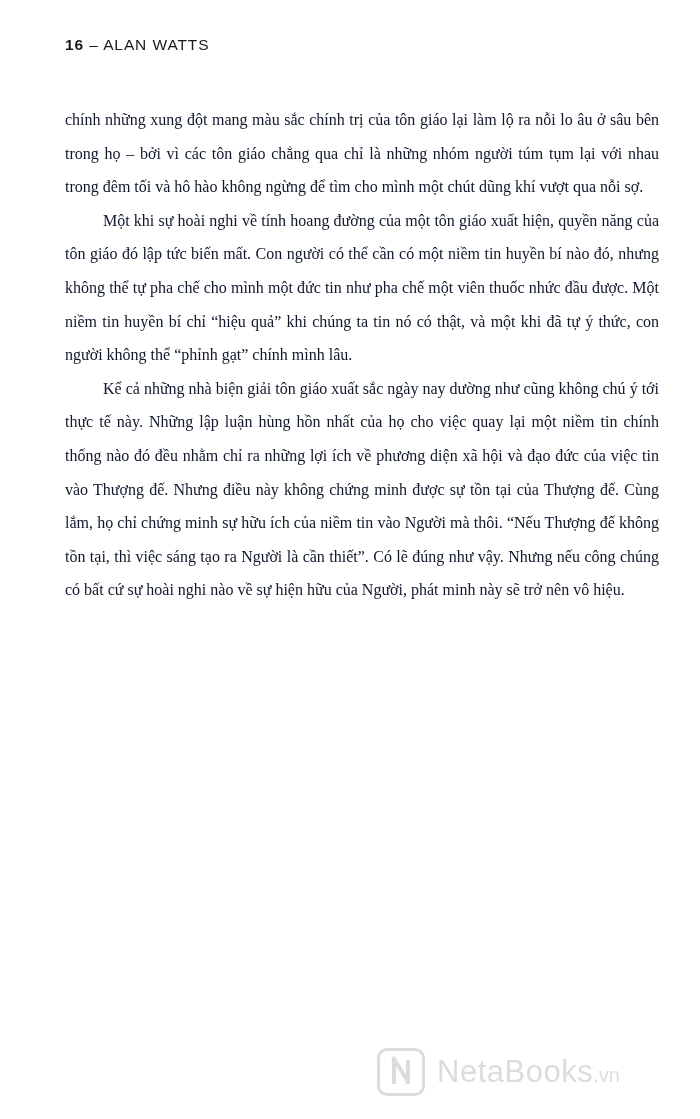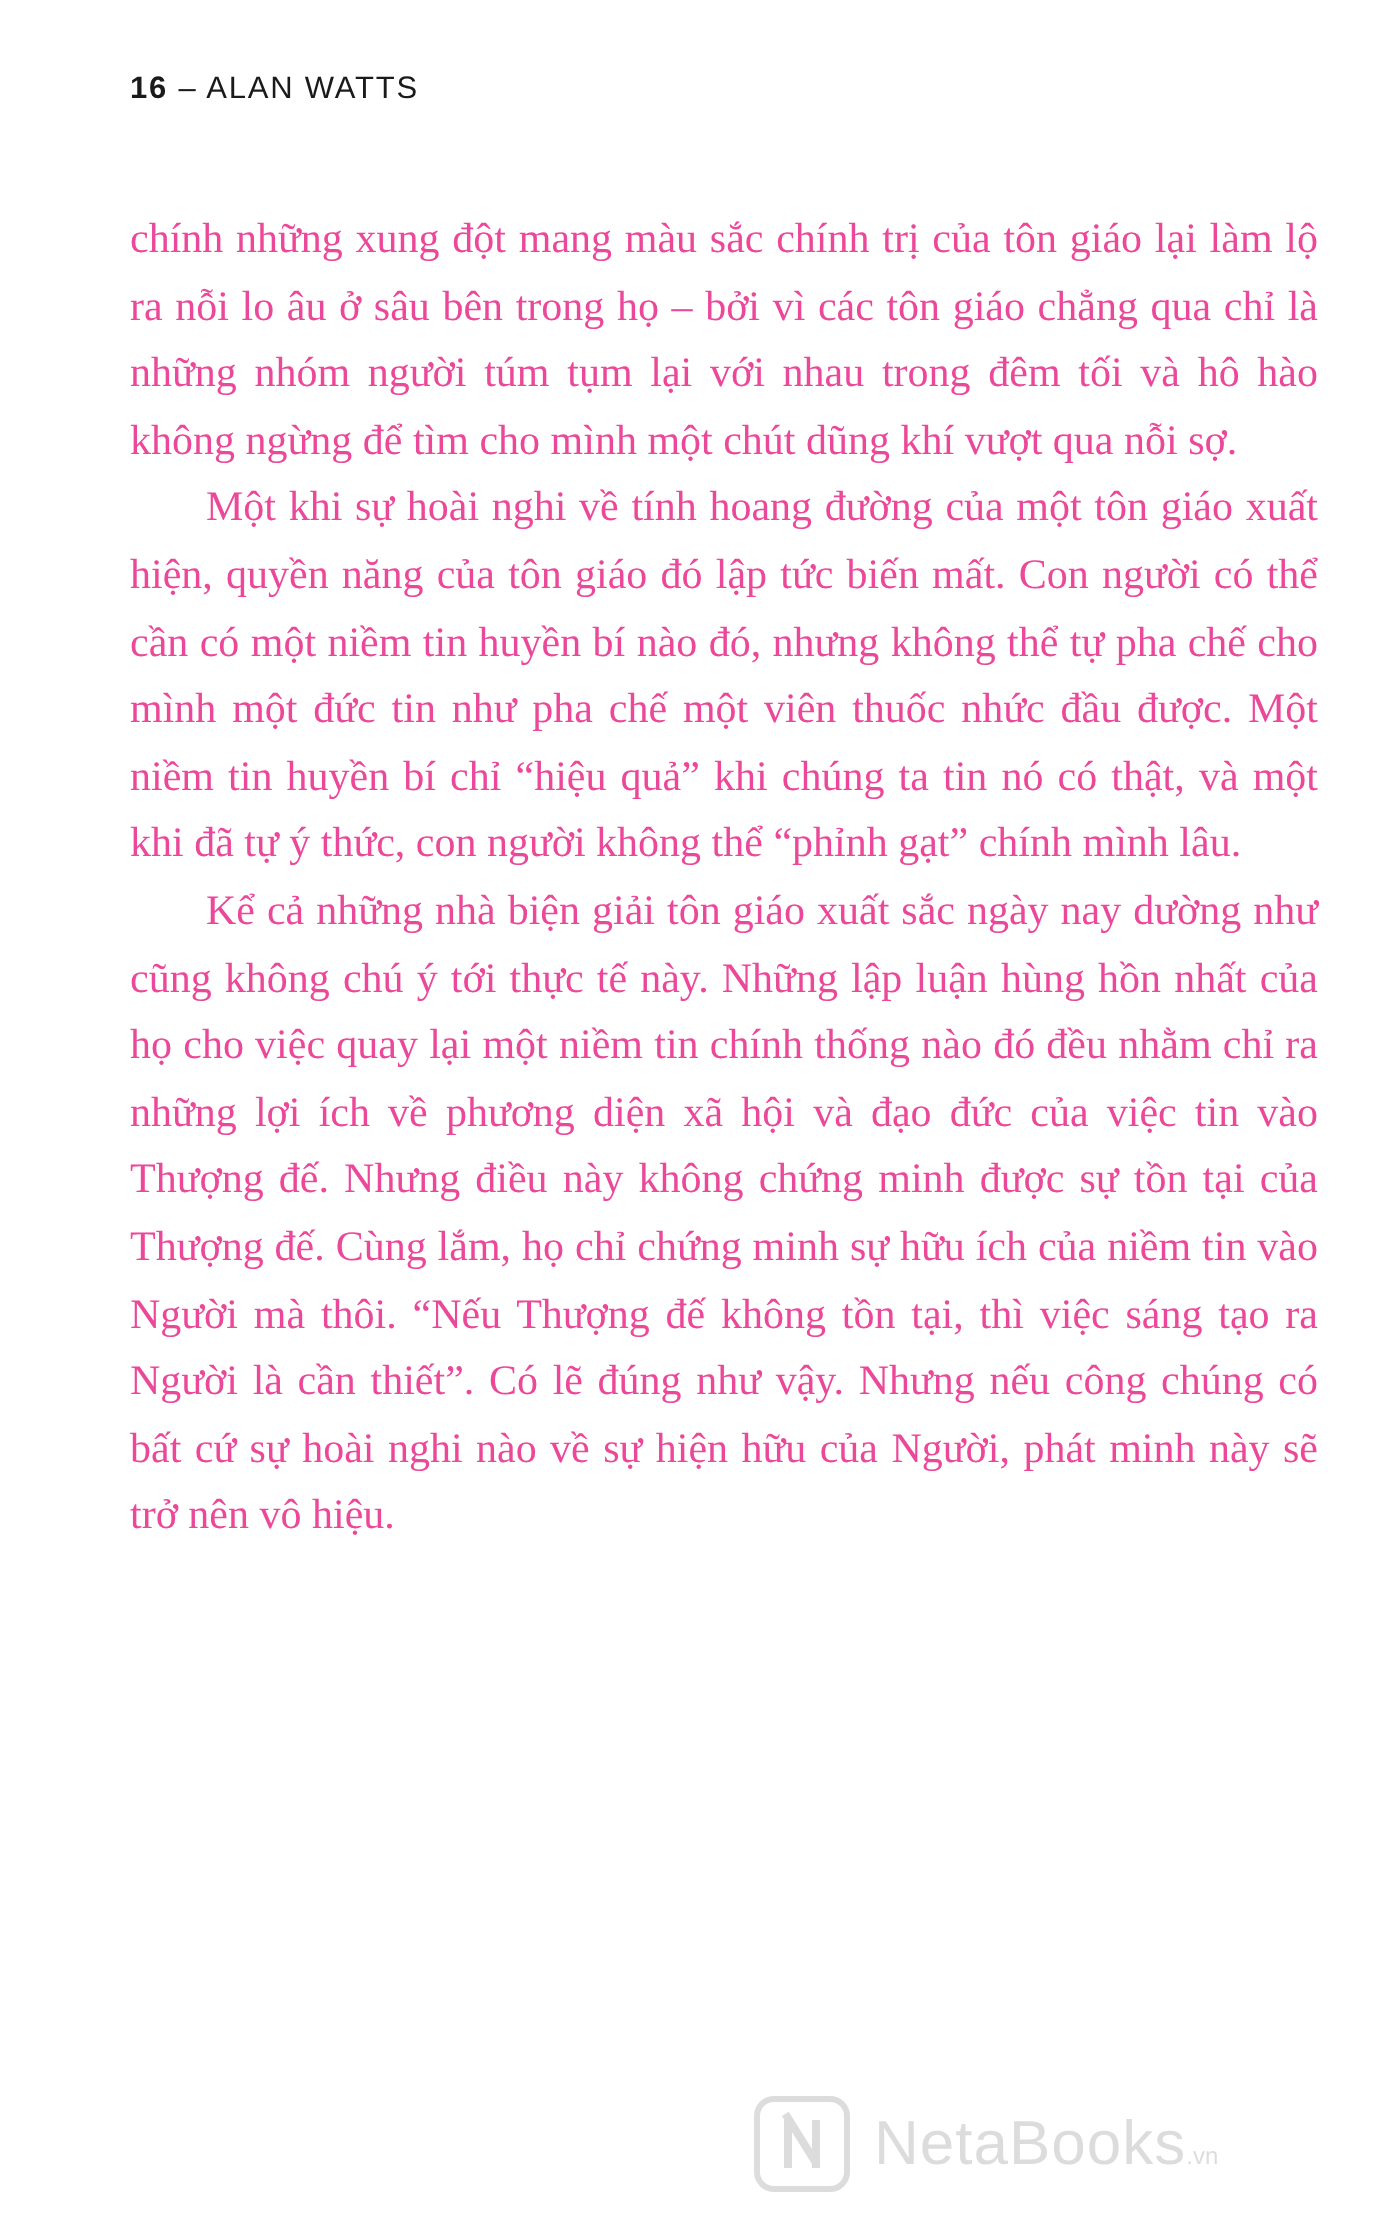--- a/index.html
+++ b/index.html
@@ -37,25 +37,25 @@
     font-weight: 700;
   }
   .body-text {
     position: absolute;
     left: 53px;
     top: 103px;
     width: 594px;
   }
   .body-text p {
     margin: 0 0 0 0;
-    font-size: 21px;
+    font-size: 16px;
     line-height: 33.6px;
     text-align: justify;
     text-justify: inter-word;
-    color: #ec4899;
+    color: #0f172a;
     hyphens: none;
   }
   .body-text p + p {
     text-indent: 38px;
   }
   .watermark {
     position: absolute;
     left: 365px;
     top: 1046px;
     width: 290px;
@@ -103,21 +103,21 @@
   }
   .wm-text {
     margin-left: 12px;
     font-family: "Liberation Sans", sans-serif;
     font-size: 31px;
     letter-spacing: 0.5px;
     color: #8f8f8f;
     white-space: nowrap;
   }
   .wm-text .suffix {
-    font-size: 12px;
+    font-size: 20px;
     letter-spacing: 0;
   }
 </style>
 </head>
 <body>
 
 <div class="page">
 
   <div class="running-head">
     <span class="folio">16</span><span> – </span><span>ALAN WATTS</span>

